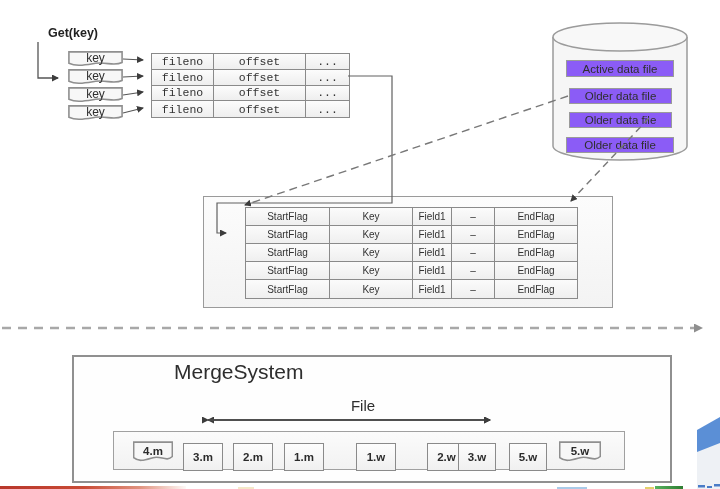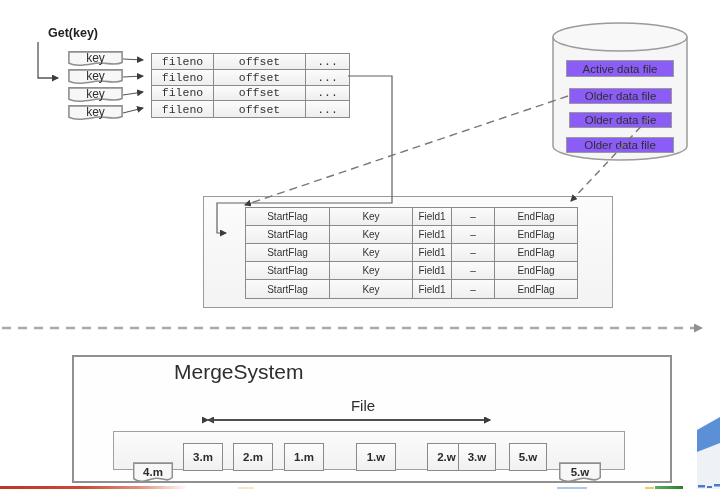--- a/index.html
+++ b/index.html
@@ -62,21 +62,21 @@
   .merge-title{position:absolute;left:160px;top:360px;width:320px;
     text-align:left;font-size:21px;color:#2e2e2e;}
   .file-range{position:absolute;left:299px;top:397px;width:100px;
     text-align:center;font-size:15px;color:#2e2e2e;}
   .fbox{
     position:absolute;top:443px;height:28px;border:1px solid #8a8a8a;
     background:linear-gradient(180deg,#fdfdfd,#f0f0f0);
     display:flex;align-items:center;justify-content:center;
     font-size:11.5px;font-weight:600;color:#2b2b2b;box-sizing:border-box;
   }
-  .fdoc{position:absolute;top:441px;height:23px;font-size:11.5px;font-weight:600;color:#2b2b2b;margin-top:21px;}
+  .fdoc{position:absolute;top:441px;height:23px;font-size:11.5px;font-weight:600;color:#2b2b2b;}
   .inner-strip{
     position:absolute;left:113px;top:431px;width:512px;height:39px;
     border:1.5px solid #a0a0a0;background:linear-gradient(180deg,#fbfbfb,#f2f2f2);
     box-sizing:border-box;
   }
   .keybox{position:absolute;left:68px;width:55px;height:17px;font-size:12px;color:#2f2f2f;}
   .getlbl{position:absolute;left:34px;top:26px;font-size:12.5px;font-weight:600;color:#222;}
   
   .frag{position:absolute;}
   svg.layer{position:absolute;left:0;top:0;pointer-events:none;}

